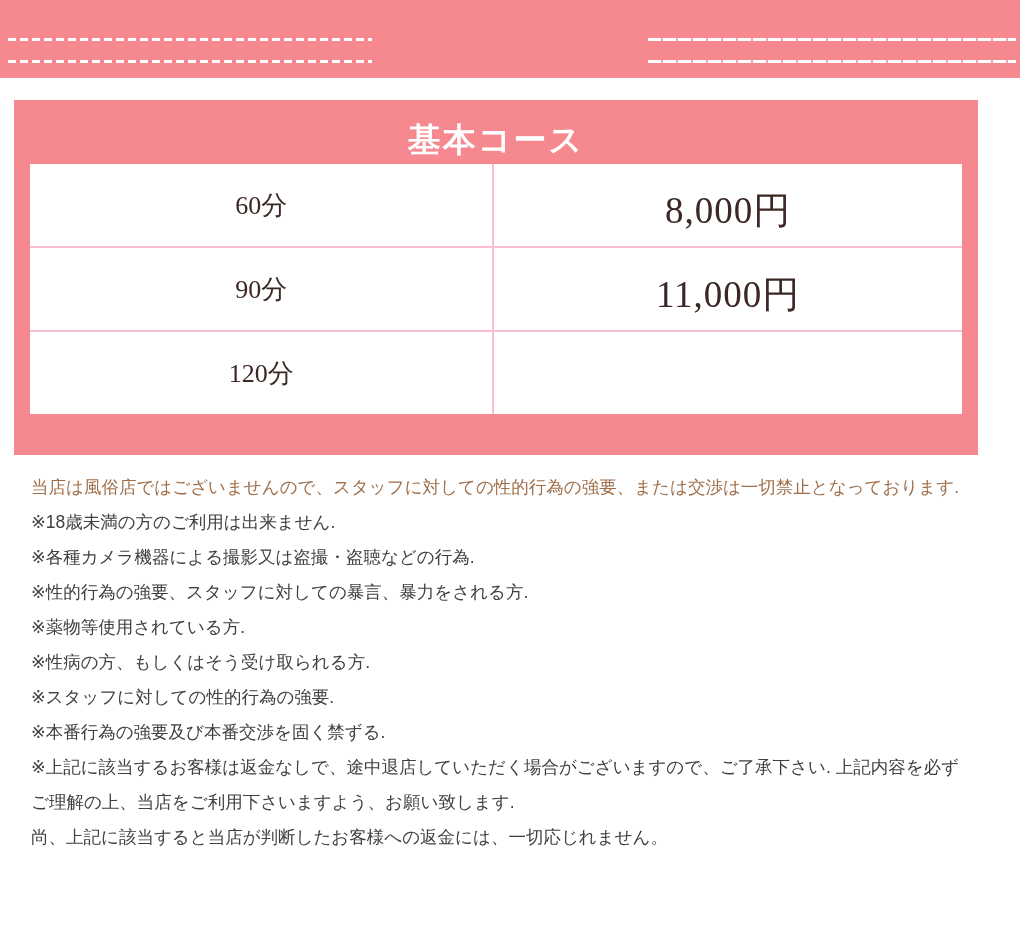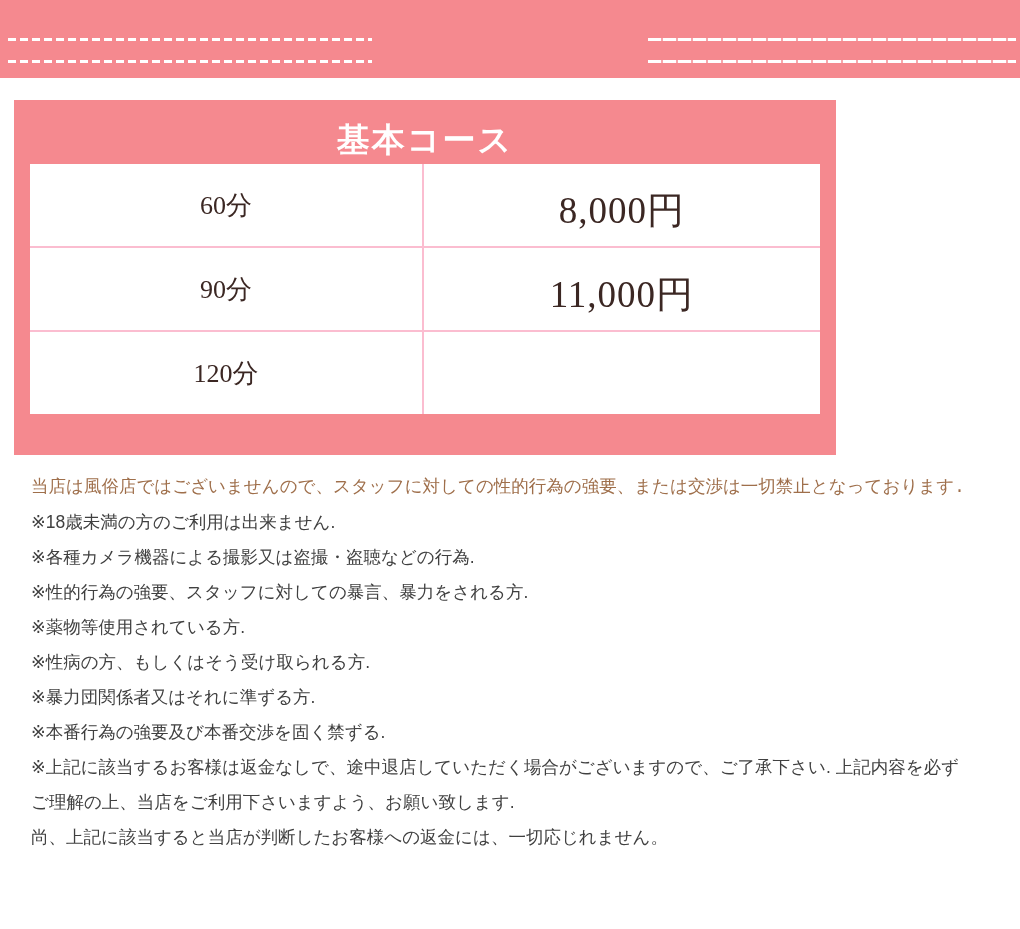--- a/index.html
+++ b/index.html
@@ -48,21 +48,21 @@
     background: repeating-linear-gradient(90deg, #ffffff 0 8px, rgba(255,255,255,0) 8px 12px);
   }
   .dash-group.right .dash-line {
     background: repeating-linear-gradient(90deg, #ffffff 0 13px, rgba(255,255,255,0.25) 13px 15px);
   }
 
   
   .course-panel {
     position: relative;
     margin: 22px 15px 0 14px;
-    width: 822px;
+    width: 964px;
     height: 355px;
     background: #f5898f;
     box-sizing: border-box;
   }
   .course-title {
     height: 80px;
     display: flex;
     align-items: center;
     justify-content: center;
     color: #ffffff;
@@ -112,21 +112,20 @@
   }
   .note-line {
     margin: 0;
     font-size: 17.5px;
     line-height: 35px;
     color: #404040;
     white-space: nowrap;
   }
   .note-line.highlight {
     color: #9f6f4b;
-    font-family: Liberation Mono, monospace;
   }
 </style>
 </head>
 <body>
 
 <header class="banner">
   <div class="dash-group left">
     <div class="dash-line l1"></div>
     <div class="dash-line l2"></div>
   </div>
@@ -153,18 +152,18 @@
   </div>
 </section>
 
 <section class="notes">
   <p class="note-line highlight">当店は風俗店ではございませんので、スタッフに対しての性的行為の強要、または交渉は一切禁止となっております.</p>
   <p class="note-line">※18歳未満の方のご利用は出来ません.</p>
   <p class="note-line">※各種カメラ機器による撮影又は盗撮・盗聴などの行為.</p>
   <p class="note-line">※性的行為の強要、スタッフに対しての暴言、暴力をされる方.</p>
   <p class="note-line">※薬物等使用されている方.</p>
   <p class="note-line">※性病の方、もしくはそう受け取られる方.</p>
-  <p class="note-line">※暴力団関係者又はそれに準ずる方.</p>
+  <p class="note-line">※スタッフに対しての性的行為の強要.</p>
   <p class="note-line">※本番行為の強要及び本番交渉を固く禁ずる.</p>
   <p class="note-line">※上記に該当するお客様は返金なしで、途中退店していただく場合がございますので、ご了承下さい. 上記内容を必ず</p>
   <p class="note-line">ご理解の上、当店をご利用下さいますよう、お願い致します.</p>
   <p class="note-line">尚、上記に該当すると当店が判断したお客様への返金には、一切応じれません。</p>
 </section>
 
 </body></html>

